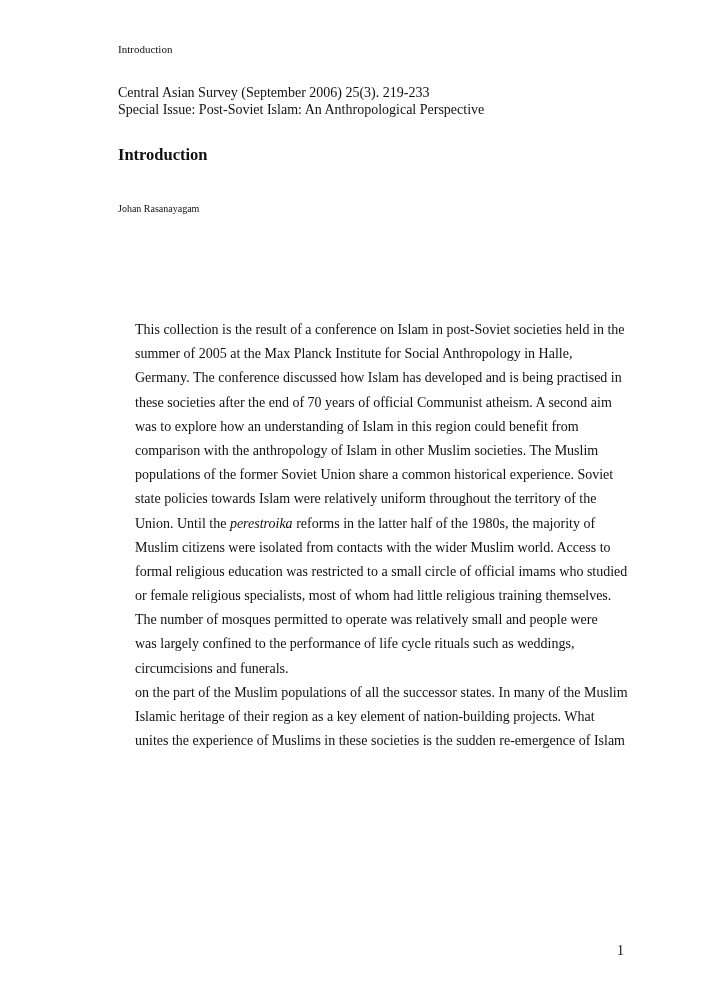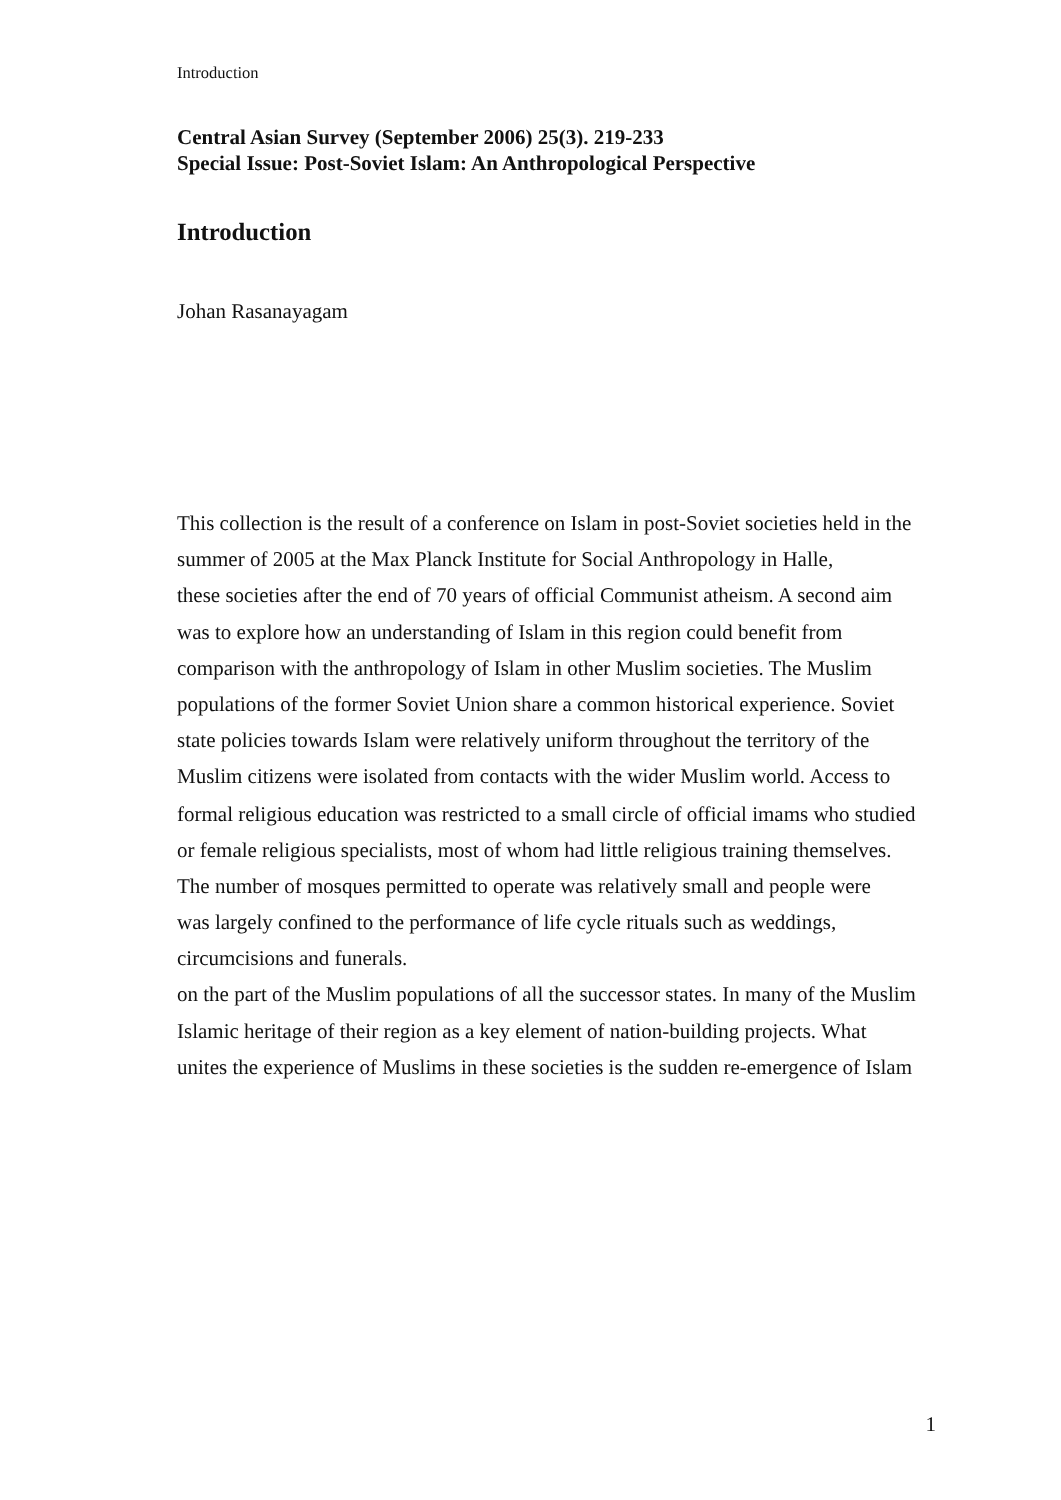--- a/index.html
+++ b/index.html
@@ -22,45 +22,44 @@
       font-size: 11px;
       line-height: 14px;
     }
     .citation {
       position: absolute;
       left: 118px;
       top: 84px;
       font-size: 14px;
       line-height: 17px;
     }
-    .citation div { white-space: nowrap; font-weight: bold; }
+    .citation div { white-space: nowrap; }
     .title {
       position: absolute;
       left: 118px;
       top: 145px;
       font-size: 16.5px;
       font-weight: bold;
       line-height: 20px;
       margin: 0;
     }
     .author {
       position: absolute;
       left: 118px;
       top: 200px;
-      font-size: 14px;
+      font-size: 10px;
       line-height: 17px;
     }
     .body-text {
       position: absolute;
-      left: 118px;
+      left: 135px;
       top: 318px;
       width: 500px;
       font-size: 14px;
       line-height: 24.2px;
-      margin-top: 20px;
     }
     .line {
       white-space: nowrap;
       height: 24.2px;
     }
     .indent { padding-left: 43px; }
     .page-number {
       position: absolute;
       left: 617px;
       top: 942px;
@@ -79,25 +78,27 @@
 </div>
 
 <h1 class="title">Introduction</h1>
 
 <div class="author">Johan Rasanayagam</div>
 
 <div class="body-text">
   <div>
     <div class="line">This collection is the result of a conference on Islam in post-Soviet societies held in the</div>
     <div class="line">summer of 2005 at the Max Planck Institute for Social Anthropology in Halle,</div>
+    <div class="line">Germany. The conference discussed how Islam has developed and is being practised in</div>
     <div class="line">these societies after the end of 70 years of official Communist atheism. A second aim</div>
     <div class="line">was to explore how an understanding of Islam in this region could benefit from</div>
     <div class="line">comparison with the anthropology of Islam in other Muslim societies. The Muslim</div>
     <div class="line">populations of the former Soviet Union share a common historical experience. Soviet</div>
     <div class="line">state policies towards Islam were relatively uniform throughout the territory of the</div>
+    <div class="line"><span>Union. Until the </span><em>perestroika</em><span> reforms in the latter half of the 1980s, the majority of</span></div>
     <div class="line">Muslim citizens were isolated from contacts with the wider Muslim world. Access to</div>
     <div class="line">formal religious education was restricted to a small circle of official imams who studied</div>
     <div class="line">or female religious specialists, most of whom had little religious training themselves.</div>
     <div class="line">The number of mosques permitted to operate was relatively small and people were</div>
     <div class="line">was largely confined to the performance of life cycle rituals such as weddings,</div>
     <div class="line">circumcisions and funerals.</div>
   </div>
   <div>
     <div class="line">on the part of the Muslim populations of all the successor states. In many of the Muslim</div>
     <div class="line">Islamic heritage of their region as a key element of nation-building projects. What</div>

